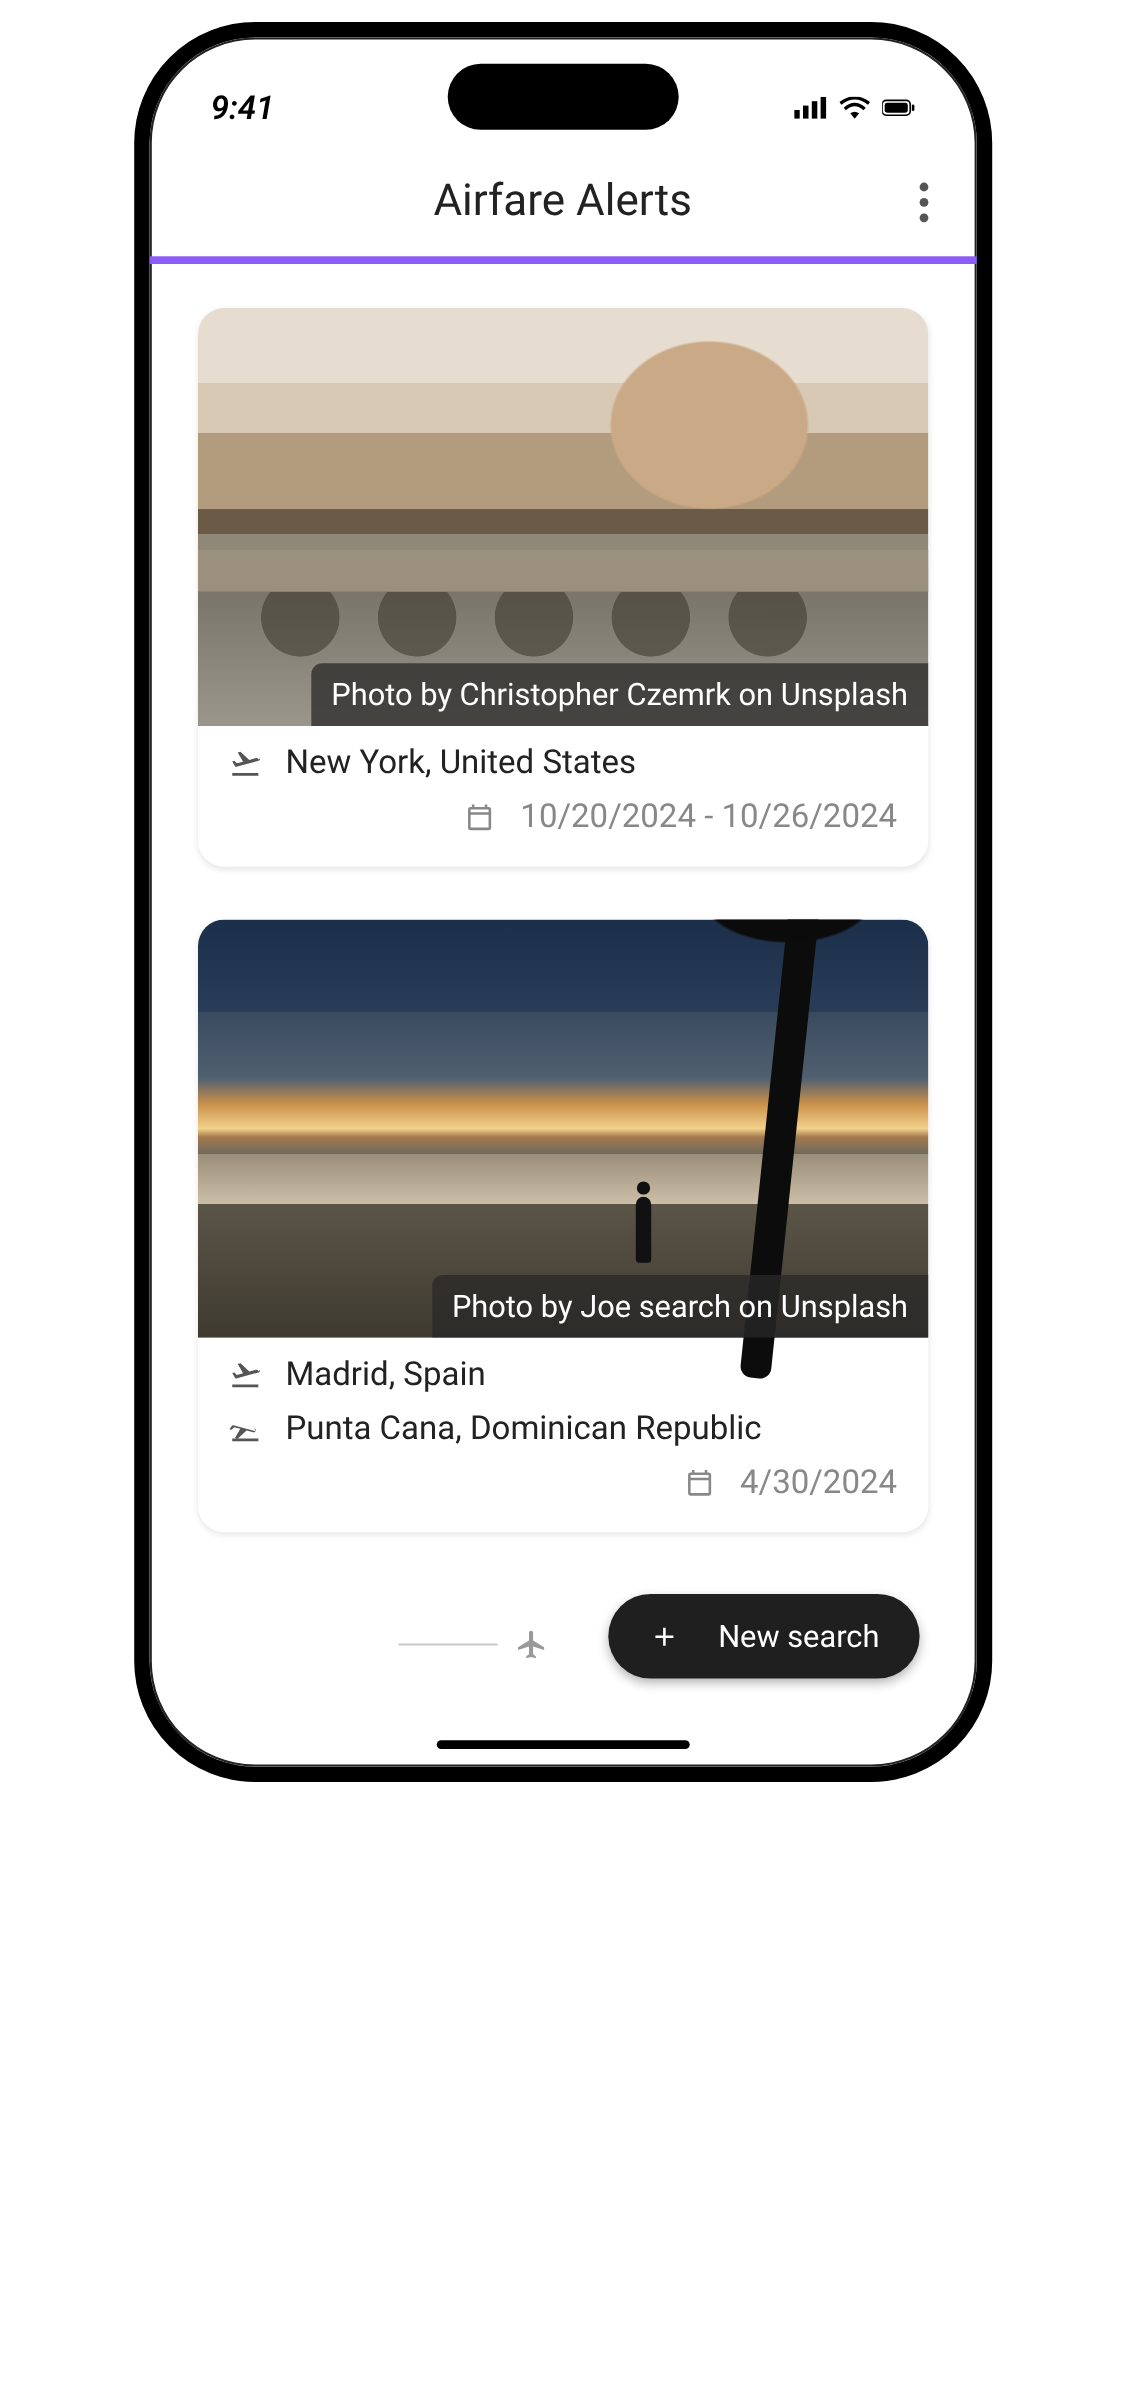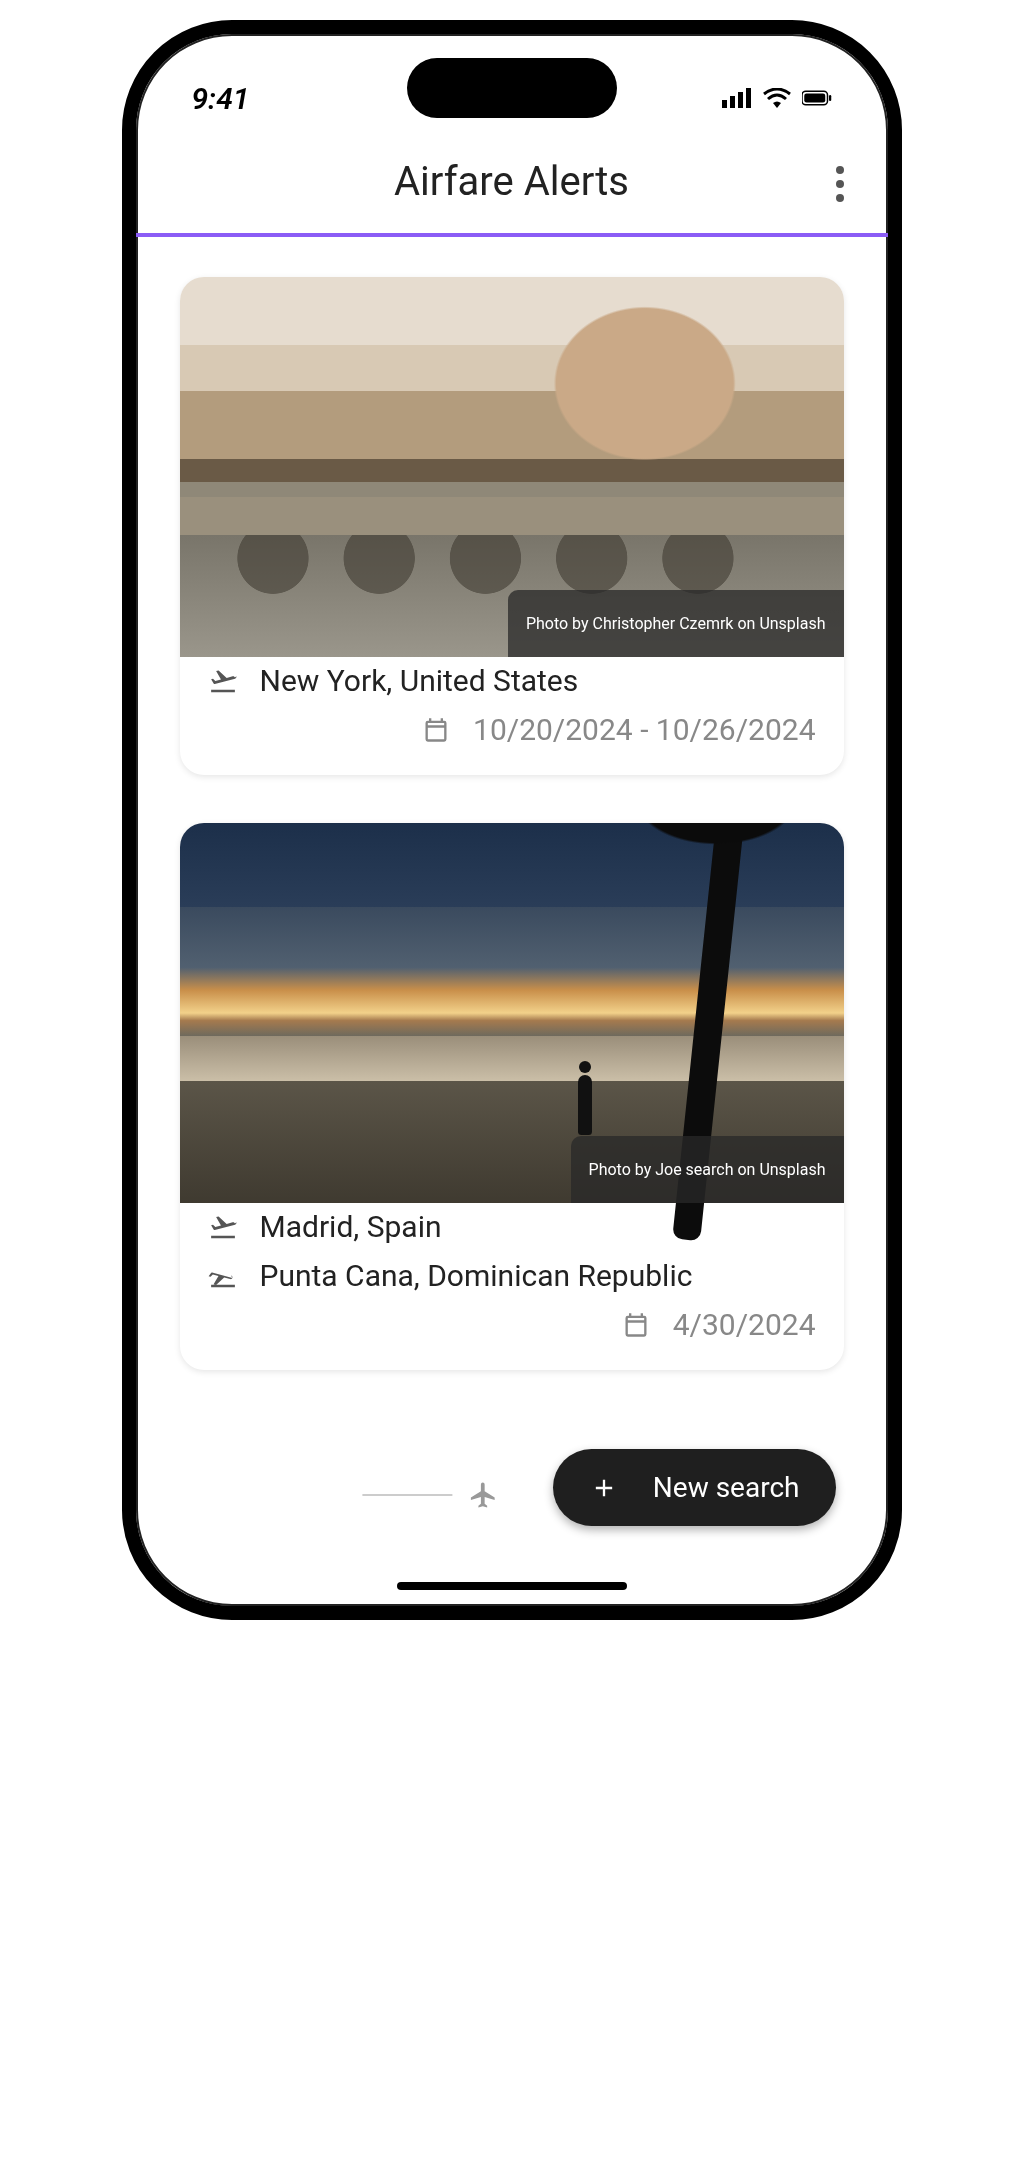--- a/index.html
+++ b/index.html
@@ -42,21 +42,21 @@
     font-style: italic;
   }
   .status-icons {
     display: flex;
     align-items: center;
     gap: 10px;
   }
   .header {
     text-align: center;
     padding: 24px 0 28px 0;
-    border-bottom: 4px solid #8b5cf6;
+    border-bottom: 7px solid #8b5cf6;
     position: relative;
   }
   .header-title {
     font-size: 40px;
     font-weight: 400;
     color: #222;
   }
   .more-btn {
     position: absolute;
     right: 44px;
@@ -89,26 +89,26 @@
     position: relative;
     background-size: cover;
     background-position: center;
   }
   .image-credit {
     position: absolute;
     bottom: 0;
     right: 0;
     background: rgba(40,40,40,0.75);
     color: #fff;
-    font-size: 16px;
-    padding: 24px 18px;
+    font-size: 28px;
+    padding: 12px 18px;
     border-top-left-radius: 10px;
   }
   .card-body {
-    padding: 6px 28px 28px 28px;
+    padding: 16px 28px 28px 28px;
   }
   .row {
     display: flex;
     align-items: center;
     gap: 22px;
     margin-bottom: 14px;
   }
   .row:last-child { margin-bottom: 0; justify-content: flex-end; }
   .row-text {
     font-size: 30px;

